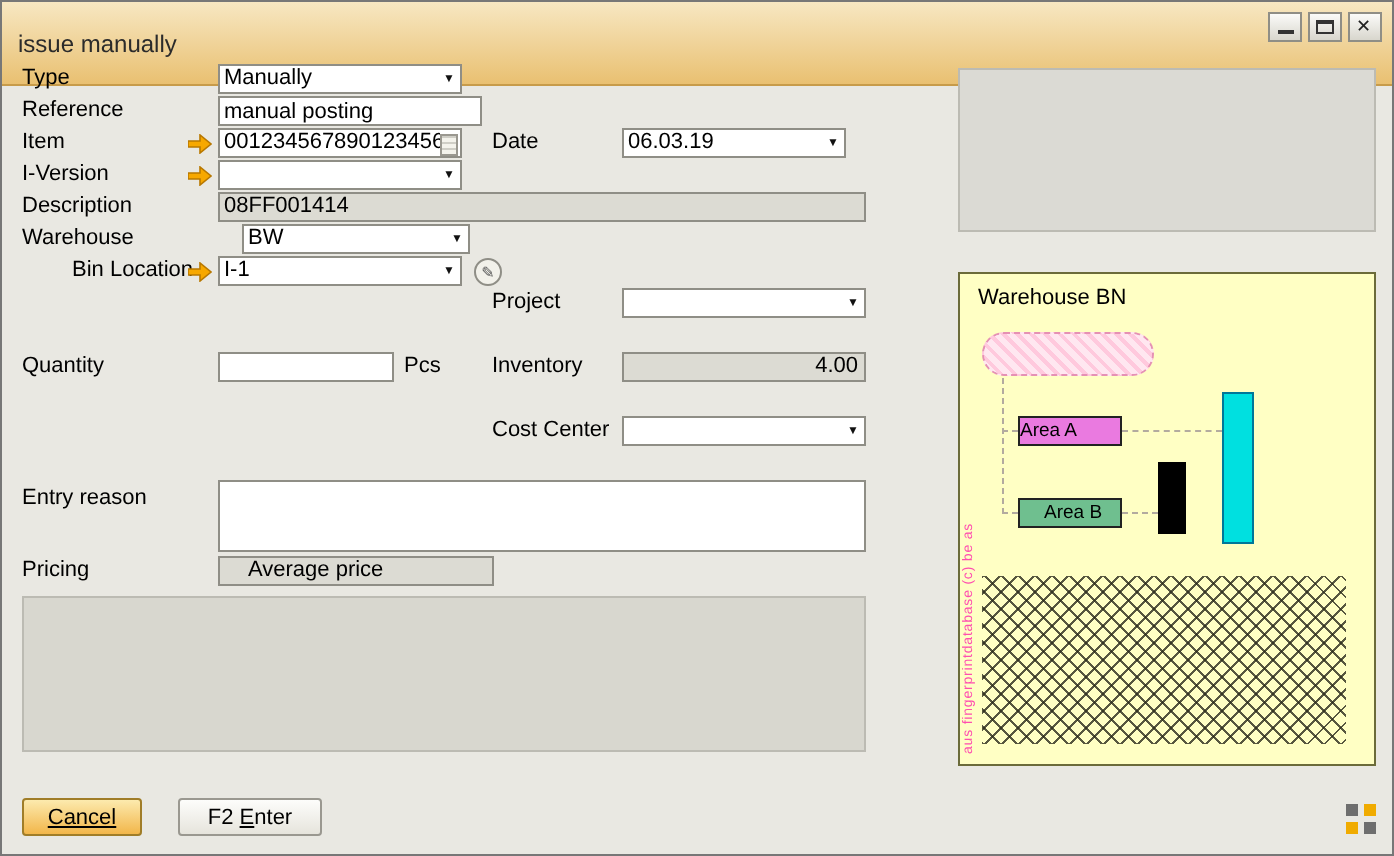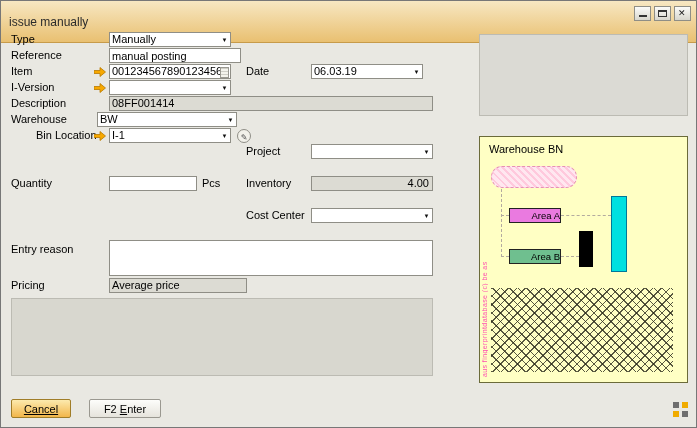--- a/index.html
+++ b/index.html
@@ -37,21 +37,21 @@
     repeating-linear-gradient(#cfcec6 0 1px,#f4f3ec 1px 3px);border:1px solid #9a9890;}
   .panel{position:absolute;background:#d8d7cf;border:1px solid #bcbbb3;box-sizing:border-box;}
   
   .map{position:absolute;left:478px;top:135px;width:209px;height:247px;
     background:#ffffc4;border:1px solid #6b6b3a;box-sizing:border-box;}
   .map-title{position:absolute;left:488px;top:142px;font-size:11px;}
   .pinkzone{position:absolute;left:490px;top:165px;width:86px;height:22px;border-radius:11px;
     background:repeating-linear-gradient(45deg,#ffc9dd 0 2px,#ffe7f0 2px 5px);
     border:1px dashed #e591b4;box-sizing:border-box;}
   .areabox{position:absolute;width:52px;height:15px;border:1px solid #222;box-sizing:border-box;
-    text-align:right;font-size:9.5px;line-height:13px;}
+    text-align:left;font-size:9.5px;line-height:13px;}
   .area-a{left:508px;top:207px;background:#ea7ae0;}
   .area-b{left:508px;top:248px;background:#6fbf8f;padding-left:12px;}
   .blackrack{position:absolute;left:578px;top:230px;width:14px;height:36px;background:#000;}
   .cyanrack{position:absolute;left:610px;top:195px;width:16px;height:76px;background:#00e0e0;border:1px solid #079;box-sizing:border-box;}
   .hatch{position:absolute;left:490px;top:287px;width:182px;height:84px;
     background-image:repeating-linear-gradient(45deg,rgba(45,45,30,.8) 0 1px,transparent 1px 6px),
       repeating-linear-gradient(135deg,rgba(45,45,30,.8) 0 1px,transparent 1px 6px);}
   .dash{position:absolute;border:0;}
   .dash.v{border-left:1px dashed #b3ab9f;width:0;}
   .dash.h{border-top:1px dashed #b3ab9f;height:0;}
@@ -122,21 +122,21 @@
   </span>
   <div class="fld combo" style="left:108px;top:79px;width:122px;">
     <span class="val"></span>
       <span class="arr"></span>
   </div>
 
   <div class="lbl" style="top:95px;">Description</div>
   <div class="fld ro" style="left:108px;top:95px;width:324px;padding:0 2px;">08FF001414</div>
 
   <div class="lbl" style="top:111px;">Warehouse</div>
-  <div class="fld combo" style="left:96px;top:111px;width:140px;align-items:center;">
+  <div class="fld combo" style="left:120px;top:111px;width:114px;align-items:center;">
     <span class="val">BW</span>
       <span class="arr"></span>
   </div>
 
   <div class="lbl" style="top:127px;padding-left:25px;">Bin Location</div>
   <span class="linkarrow" style="left:93px;top:130px;">
     <svg width="12" height="10" viewBox="0 0 12 10">
         <path d="M0 3.5 h6 V0.5 L11.5 5 L6 9.5 V6.5 H0 z" fill="#f7a800" stroke="#b87800" stroke-width="0.8"></path>
       </svg>
   </span>
@@ -161,21 +161,21 @@
   <div class="lbl lbl2" style="top:207px;">Cost Center</div>
   <div class="fld combo" style="left:310px;top:207px;width:122px;">
     <span class="val"></span>
       <span class="arr"></span>
   </div>
 
   <div class="lbl" style="top:241px;">Entry reason</div>
   <textarea class="fld" style="left: 108px; top: 239px; width: 324px; height: 36px;"></textarea>
 
   <div class="lbl" style="top:277px;">Pricing</div>
-  <div class="fld ro" style="left:108px;top:277px;width:138px;padding:0 2px;">Average price</div>
+  <div class="fld ro" style="left:108px;top:277px;width:138px;padding:0 14px;">Average price</div>
 
   <div class="panel" style="left:10px;top:297px;width:422px;height:78px;"></div>
 
   <div class="panel" style="left:478px;top:33px;width:209px;height:82px;background:#dbdad4;"></div>
 
   <div class="map"></div>
   <div class="map-title">Warehouse BN</div>
   <div class="pinkzone"></div>
   <div class="dash v" style="left:500px;top:188px;height:68px;"></div>
   <div class="dash h" style="left:500px;top:214px;width:8px;"></div>

